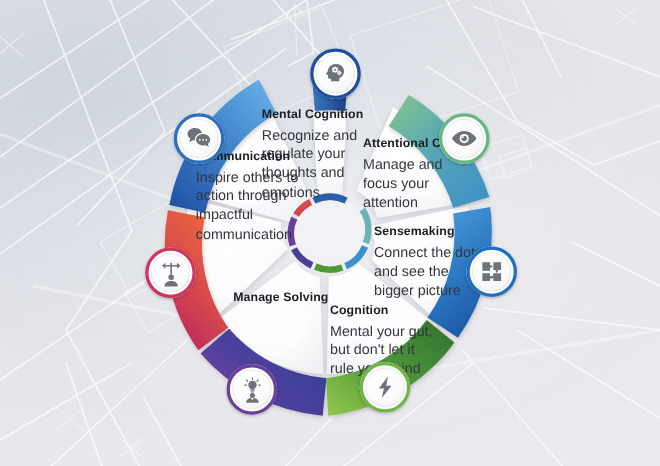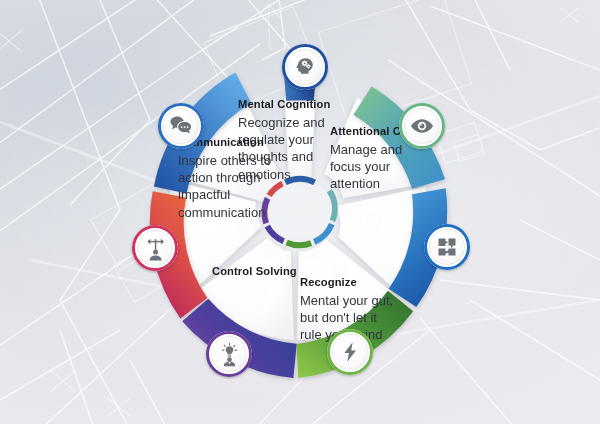--- a/index.html
+++ b/index.html
@@ -242,28 +242,32 @@
   <div class="seg-text t-mental">
     <div class="seg-title">Mental Cognition</div>
     <div class="seg-desc">Recognize and regulate your thoughts and emotions</div>
   </div>
 
   <div class="seg-text t-attent">
     <div class="seg-title">Attentional Control</div>
     <div class="seg-desc">Manage and focus your attention</div>
   </div>
 
+  <div class="seg-text t-sense">
+    <div class="seg-title">Sensemaking</div>
+    <div class="seg-desc">Connect the dots and see the bigger picture</div>
+  </div>
 
   <div class="seg-text t-intu">
-    <div class="seg-title">Recognize</div>
+    <div class="seg-title">Cognition</div>
     <div class="seg-desc">Mental your gut, but don't let it rule your mind</div>
   </div>
 
   <div class="seg-text t-prob">
-    <div class="seg-title">Control Solving</div>
+    <div class="seg-title">Manage Solving</div>
   </div>
 
 
   <div class="seg-text t-comm">
     <div class="seg-title">Communication</div>
     <div class="seg-desc">Inspire others to action through impactful communication</div>
   </div>
 
   <div class="badge b-mental">
     <div class="ring" style="border-color:#1f4fa0"></div>

